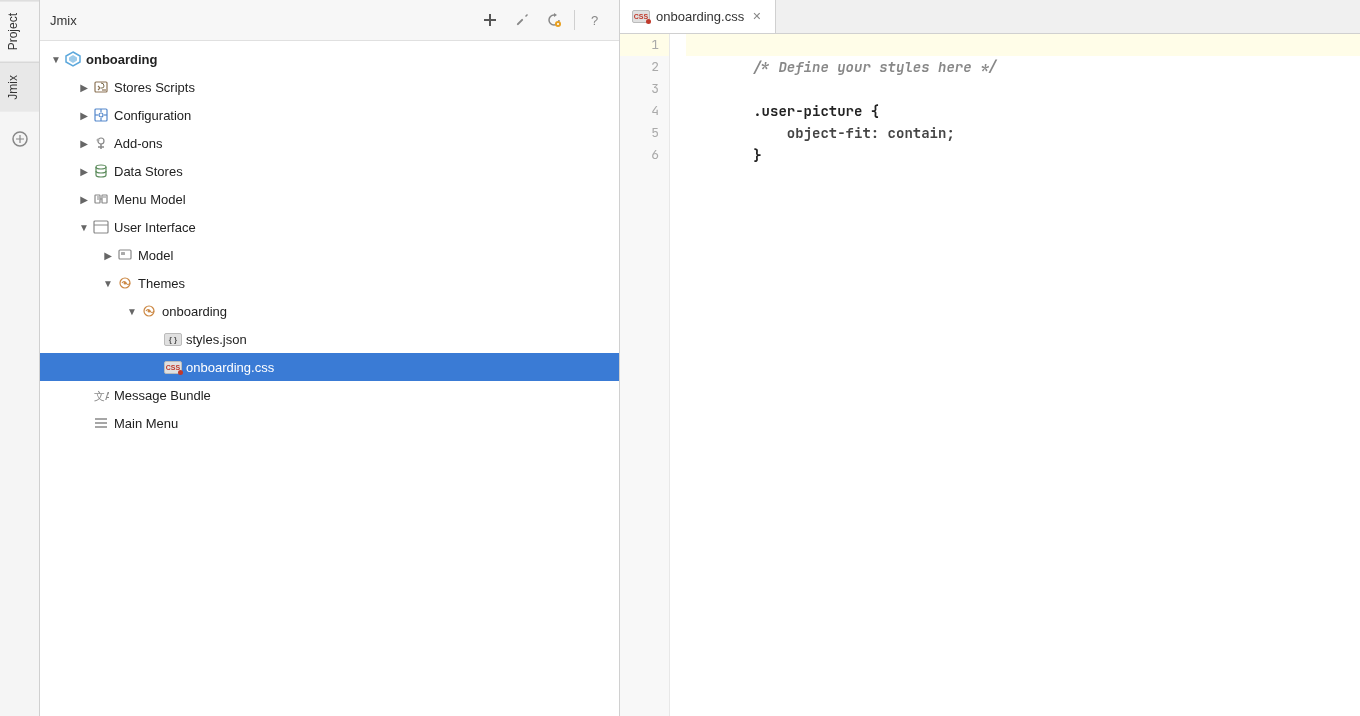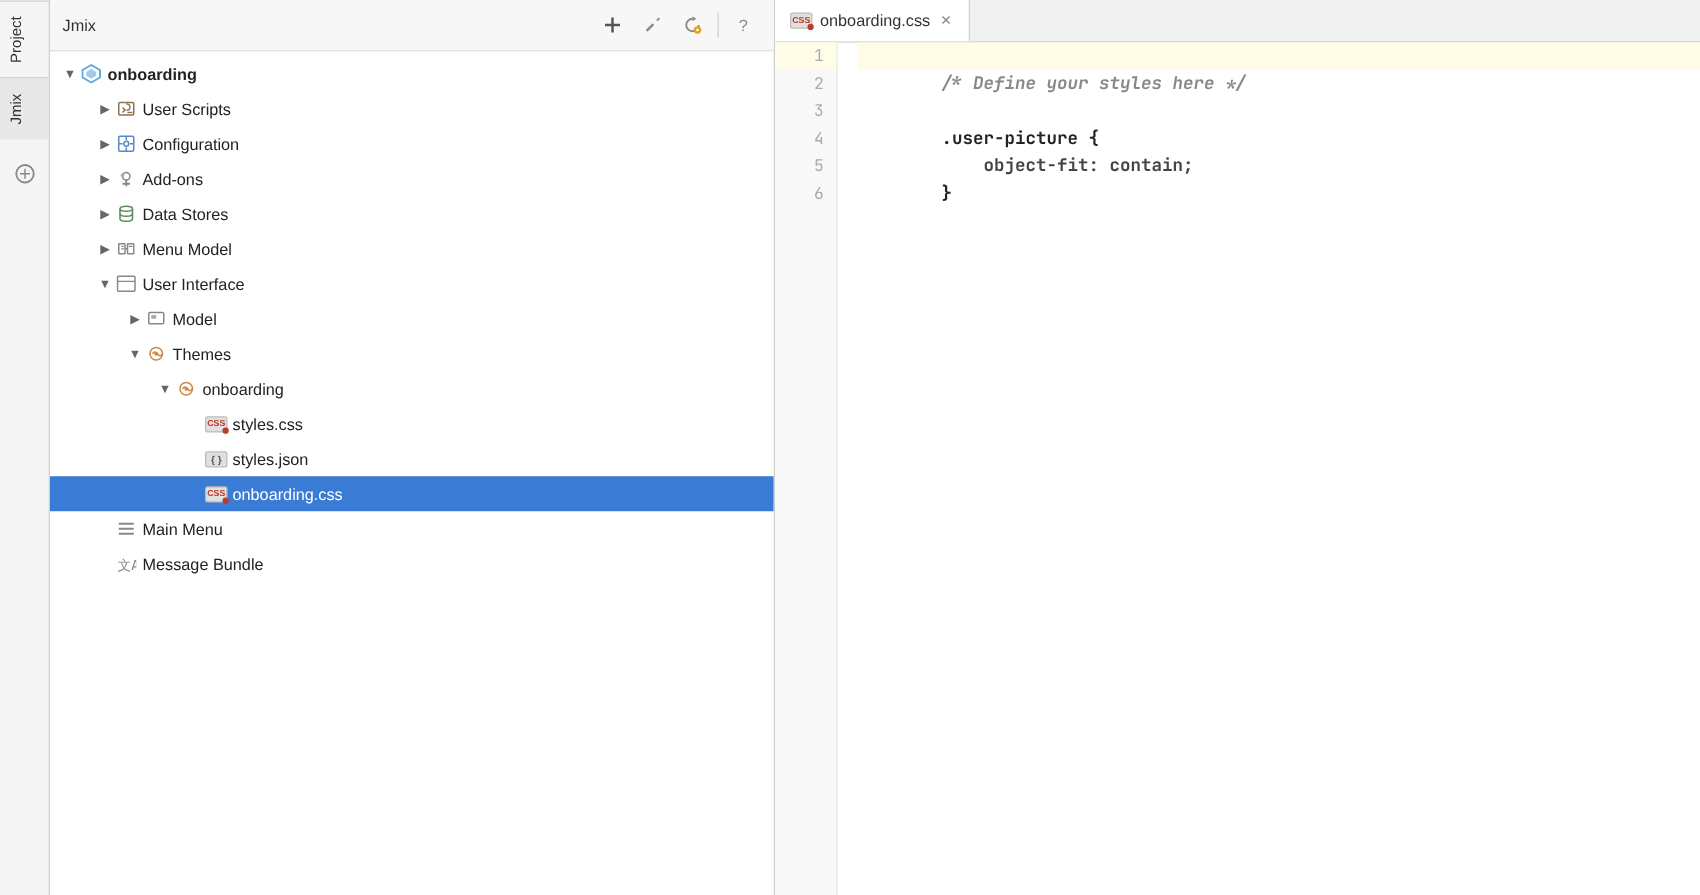--- a/index.html
+++ b/index.html
@@ -318,21 +318,21 @@
       <span class="chevron">▶</span>
       <span class="tree-icon">
         <svg width="16" height="16" viewBox="0 0 16 16">
           <rect x="2" y="3" width="12" height="10" rx="1" fill="none" stroke="#8B7355" stroke-width="1.2"></rect>
           <path d="M5 7l2 2-2 2" stroke="#8B7355" stroke-width="1.2" fill="none"></path>
           <line x1="9" y1="11" x2="13" y2="11" stroke="#8B7355" stroke-width="1.2"></line>
 
           <path d="M8 4 Q11 4 11 7 Q11 9 9 9 L8 9" stroke="#7a6a4a" stroke-width="1" fill="none"></path>
         </svg>
       </span>
-      <span class="tree-label">User Scripts</span>
+      <span class="tree-label">Stores Scripts</span>
     </div>
 
     <div class="tree-item" style="padding-left: 8px;">
       <span class="indent" style="width: 28px;"></span>
       <span class="chevron">▶</span>
       <span class="tree-icon">
         <svg width="16" height="16" viewBox="0 0 16 16">
           <rect x="2" y="2" width="12" height="12" rx="1" fill="none" stroke="#5588cc" stroke-width="1.2"></rect>
           <circle cx="8" cy="8" r="2" fill="none" stroke="#5588cc" stroke-width="1.2"></circle>
           <line x1="8" y1="2" x2="8" y2="5" stroke="#5588cc" stroke-width="1.2"></line>
@@ -430,31 +430,20 @@
       <span class="tree-icon">
         <svg width="16" height="16" viewBox="0 0 16 16">
           <circle cx="8" cy="8" r="5" fill="none" stroke="#cc8844" stroke-width="1.2"></circle>
           <path d="M5 8 Q7 5 9 8 Q11 11 13 8" fill="none" stroke="#cc8844" stroke-width="1.2"></path>
           <circle cx="8" cy="8" r="1.5" fill="#cc8844"></circle>
         </svg>
       </span>
       <span class="tree-label">onboarding</span>
     </div>
 
-    <div class="tree-item" style="padding-left: 8px;">
-      <span class="indent" style="width: 100px;"></span>
-      <span class="chevron" style="visibility:hidden;">▶</span>
-      <span style="display:inline-flex;align-items:center;margin-right:4px;flex-shrink:0;">
-        <span style="background:#e0e0e0;border:1px solid #bbb;border-radius:2px;font-size:7px;font-weight:bold;color:#c0392b;width:18px;height:13px;display:inline-flex;align-items:center;justify-content:center;position:relative;">
-          CSS
-          <span style="position:absolute;bottom:-2px;right:-2px;width:5px;height:5px;background:#c0392b;border-radius:50%;"></span>
-        </span>
-      </span>
-      <span class="tree-label">styles.css</span>
-    </div>
 
     <div class="tree-item" style="padding-left: 8px;">
       <span class="indent" style="width: 100px;"></span>
       <span class="chevron" style="visibility:hidden;">▶</span>
       <span style="display:inline-flex;align-items:center;margin-right:4px;flex-shrink:0;">
         <span style="background:#e0e0e0;border:1px solid #bbb;border-radius:2px;font-size:8px;font-weight:bold;color:#555;width:18px;height:13px;display:inline-flex;align-items:center;justify-content:center;">
           { }
         </span>
       </span>
       <span class="tree-label">styles.json</span>
@@ -470,37 +459,37 @@
         </span>
       </span>
       <span class="tree-label">onboarding.css</span>
     </div>
 
     <div class="tree-item" style="padding-left: 8px;">
       <span class="indent" style="width: 28px;"></span>
       <span class="chevron" style="visibility:hidden;">▶</span>
       <span class="tree-icon">
         <svg width="16" height="16" viewBox="0 0 16 16">
+          <text x="1" y="13" font-size="11" fill="#888" font-family="monospace">文A</text>
+        </svg>
+      </span>
+      <span class="tree-label">Message Bundle</span>
+    </div>
+
+    <div class="tree-item" style="padding-left: 8px;">
+      <span class="indent" style="width: 28px;"></span>
+      <span class="chevron" style="visibility:hidden;">▶</span>
+      <span class="tree-icon">
+        <svg width="16" height="16" viewBox="0 0 16 16">
           <line x1="2" y1="4" x2="14" y2="4" stroke="#888" stroke-width="1.5"></line>
           <line x1="2" y1="8" x2="14" y2="8" stroke="#888" stroke-width="1.5"></line>
           <line x1="2" y1="12" x2="14" y2="12" stroke="#888" stroke-width="1.5"></line>
         </svg>
       </span>
       <span class="tree-label">Main Menu</span>
-    </div>
-
-    <div class="tree-item" style="padding-left: 8px;">
-      <span class="indent" style="width: 28px;"></span>
-      <span class="chevron" style="visibility:hidden;">▶</span>
-      <span class="tree-icon">
-        <svg width="16" height="16" viewBox="0 0 16 16">
-          <text x="1" y="13" font-size="11" fill="#888" font-family="monospace">文A</text>
-        </svg>
-      </span>
-      <span class="tree-label">Message Bundle</span>
     </div>
 
   </div>
 </div>
 
 <div class="editor-panel">
 
   <div class="editor-tabs">
     <div class="editor-tab">
       <span style="display:inline-flex;align-items:center;flex-shrink:0;">

